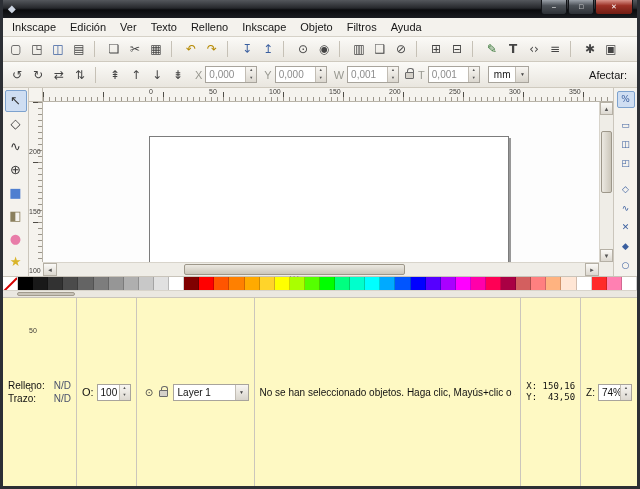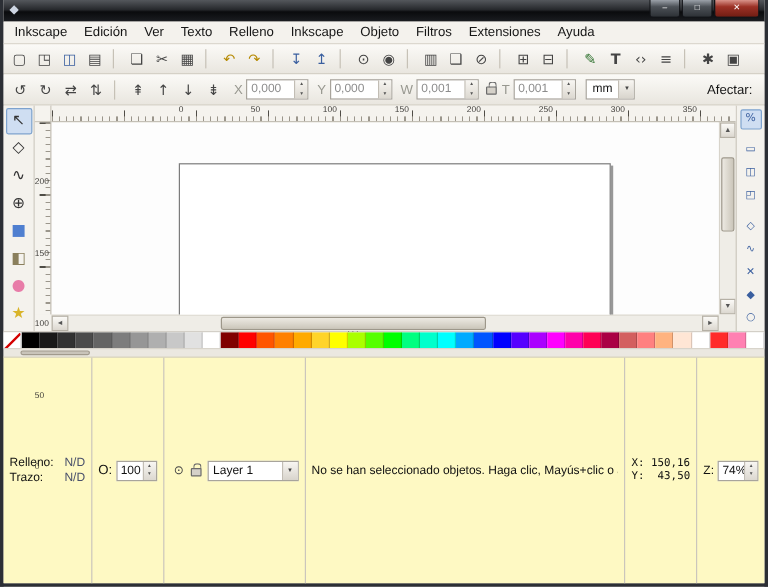--- a/index.html
+++ b/index.html
@@ -155,21 +155,20 @@
 
   <div class="menubar" id="menubar">
       <div class="menu-item">Inkscape</div>
       <div class="menu-item">Edición</div>
       <div class="menu-item">Ver</div>
       <div class="menu-item">Texto</div>
       <div class="menu-item">Relleno</div>
       <div class="menu-item">Inkscape</div>
       <div class="menu-item">Objeto</div>
       <div class="menu-item">Filtros</div>
-      <div class="menu-item">Extensiones</div>
       <div class="menu-item">Ayuda</div>
     </div>
 
   <div class="cmdbar" id="cmdbar">
       <button class="tb-btn">▢</button>
       <button class="tb-btn">◳</button>
       <button class="tb-btn" style="color: rgb(58, 95, 159);">◫</button>
       <button class="tb-btn">▤</button>
       <span class="sep"></span>
       <button class="tb-btn">❏</button>

